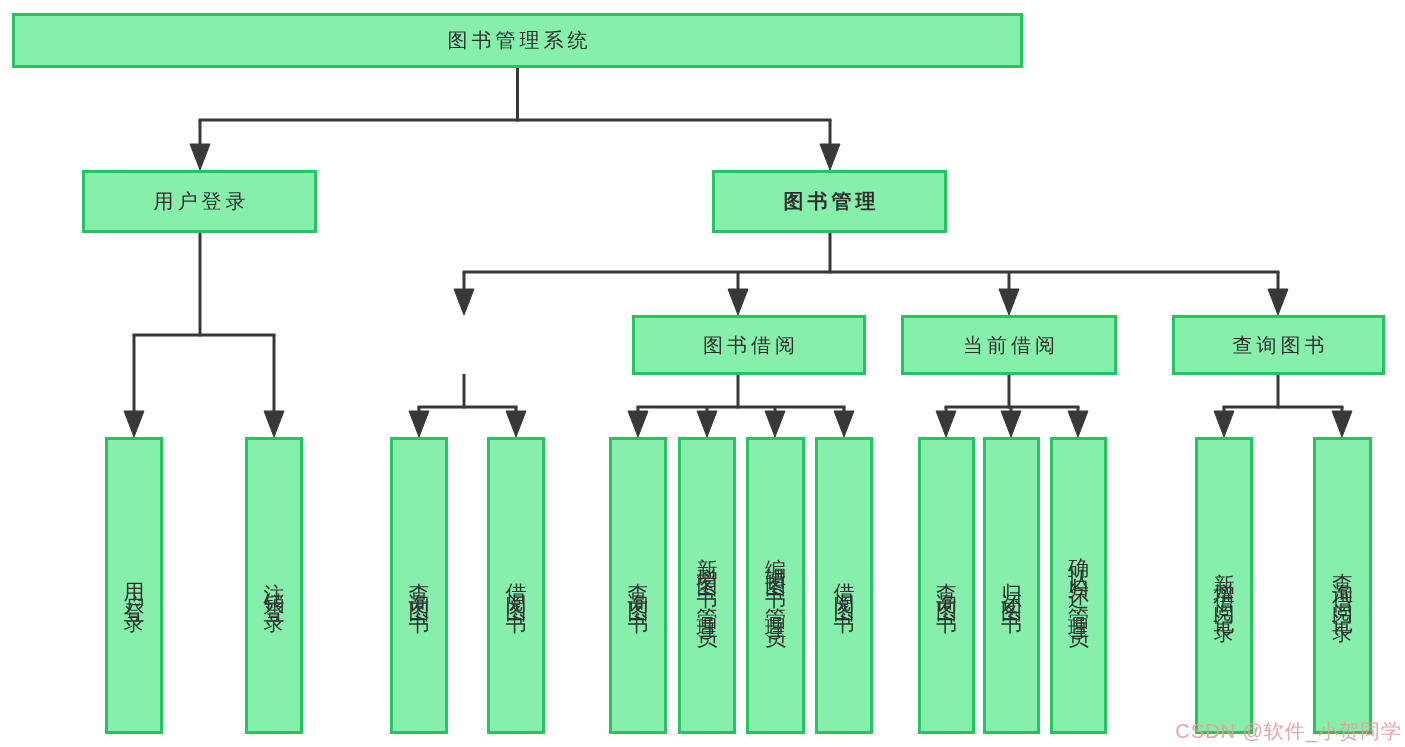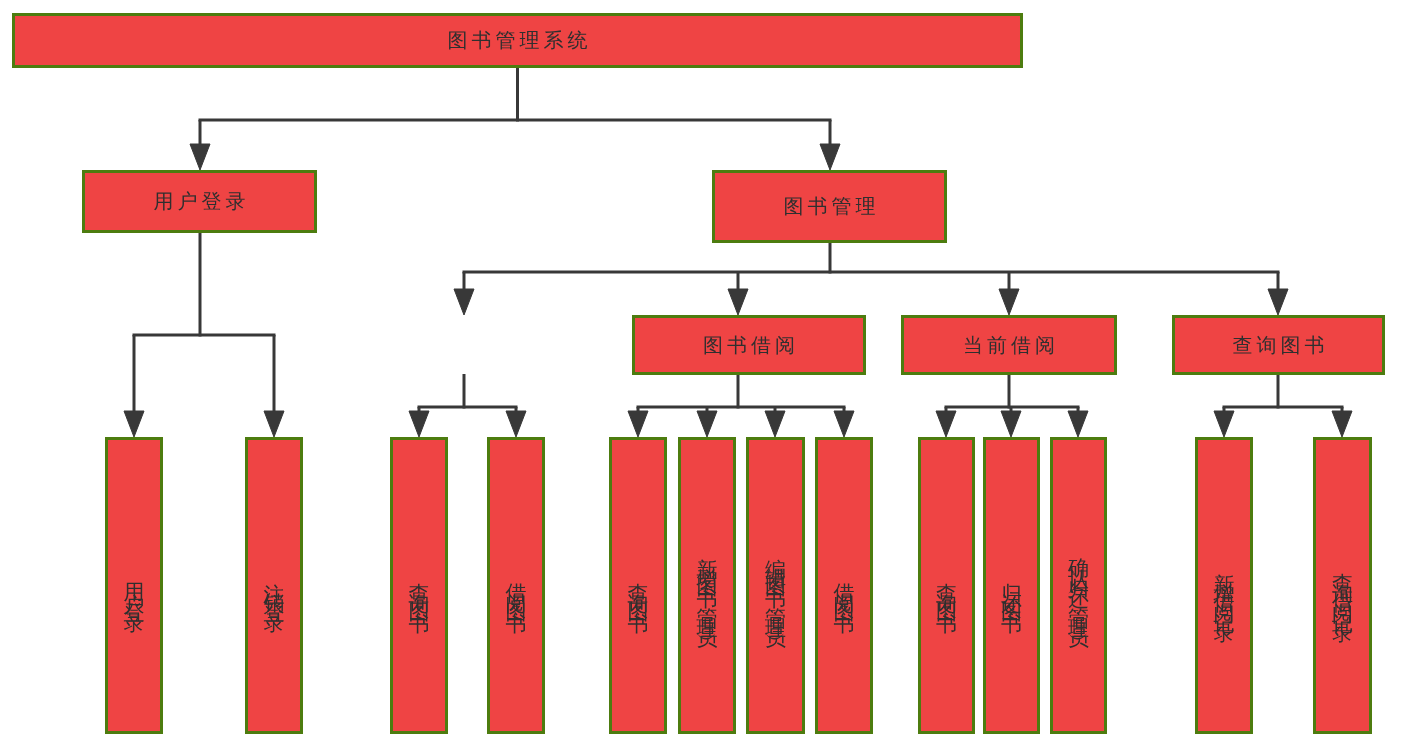--- a/index.html
+++ b/index.html
@@ -9,22 +9,22 @@
     background:#ffffff;
     font-family:"Liberation Sans", sans-serif;
     overflow:hidden;
   }
   .wires { position:absolute; left:0; top:0; z-index:1; }
   .wires line { stroke:#383838; stroke-width:3; }
   .wires polygon { fill:#383838; stroke:#383838; stroke-width:1; }
   .box {
     position:absolute;
     box-sizing:border-box;
-    border:3px solid #4d7c0f;
-    background:#ef4444;
+    border:3px solid #22c55e;
+    background:#86efac;
     display:flex; align-items:center; justify-content:center;
     z-index:2;
     color:#2f2f2f;
   }
   .hbox { font-size:20px; letter-spacing:4px; text-indent:4px; }
   .leaf { top:437px; height:297px; }
   .vtext {
     writing-mode:vertical-rl;
     text-orientation:mixed;
     font-size:21px;
@@ -122,21 +122,21 @@
     </g>
   </svg>
 
   <div class="box hbox" style="left:12px; top:13px; width:1011px; height:55px;">
     <span>图书管理系统</span>
   </div>
 
   <div class="box hbox" style="left:82px; top:170px; width:235px; height:63px;">
     <span>用户登录</span>
   </div>
-  <div class="box hbox" style="left:712px; top:170px; width:235px; height:73px;">
+  <div class="box hbox" style="left:712px; top:170px; width:235px; height:63px;font-weight:bold;">
     <span>图书管理</span>
   </div>
 
   <div class="box hbox" style="left:632px; top:315px; width:234px; height:60px;">
     <span>图书借阅</span>
   </div>
   <div class="box hbox" style="left:901px; top:315px; width:216px; height:60px;">
     <span>当前借阅</span>
   </div>
   <div class="box hbox" style="left:1172px; top:315px; width:213px; height:60px;">
@@ -176,14 +176,15 @@
   <div class="box leaf" style="left:1050px; width:57px;">
     <span class="vtext">确认归还（管理员）</span>
   </div>
   <div class="box leaf" style="left:1195px; width:58px;">
     <span class="vtext">新增借阅记录</span>
   </div>
   <div class="box leaf" style="left:1313px; width:59px;">
     <span class="vtext">查询借阅记录</span>
   </div>
 
+  <div class="watermark">CSDN @软件_小贺同学</div>
 
 </div>
 
 </body></html>

